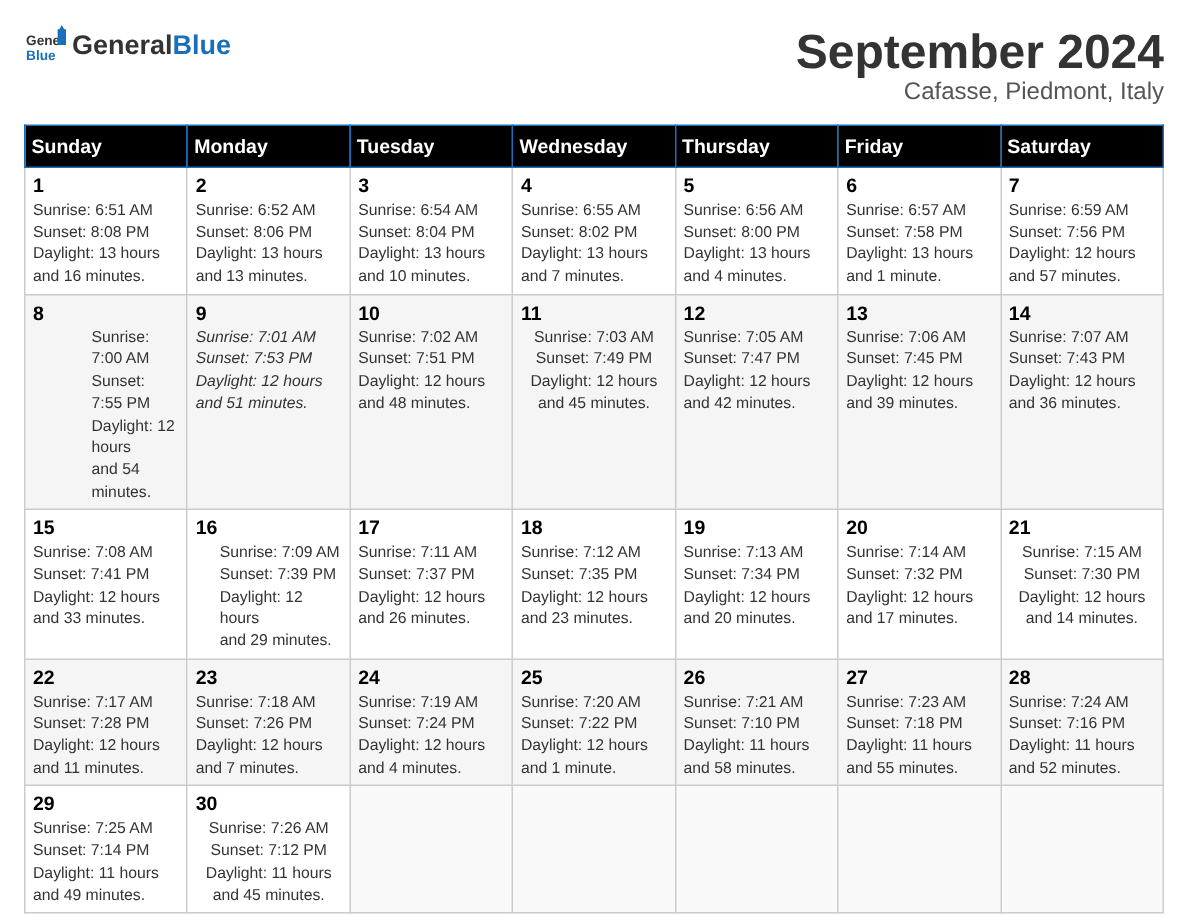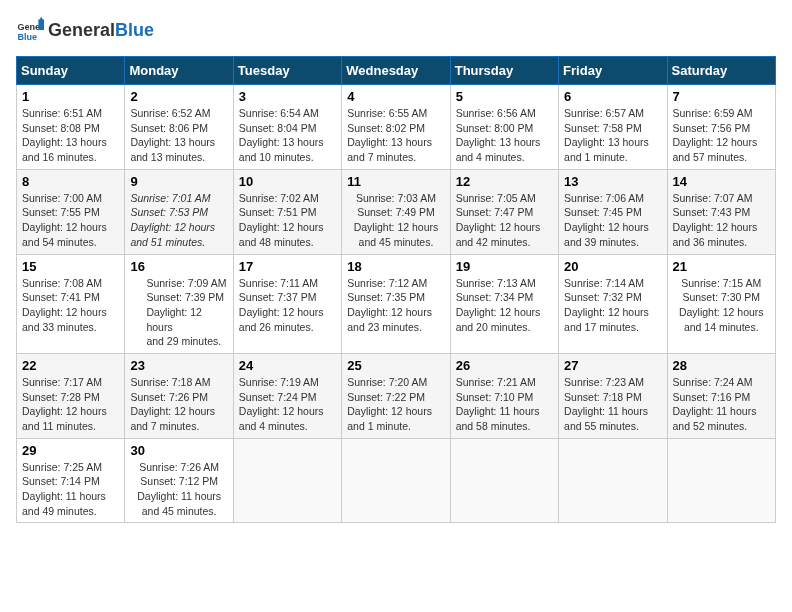--- a/index.html
+++ b/index.html
@@ -36,21 +36,21 @@
     .location-title {
       font-size: 16px;
       color: #555;
     }
     .calendar {
       width: 100%;
       border-collapse: collapse;
       font-size: 11px;
     }
     .calendar th {
-      background: #0c4a6e;
+      background: #000000;
       color: #fff;
       padding: 6px 4px;
       text-align: left;
       font-size: 13px;
       border: 1px solid #1a6fba;
     }
     .calendar td {
       border: 1px solid #ccc;
       padding: 4px 5px;
       vertical-align: top;
@@ -87,20 +87,24 @@
       <polygon points="32,5 40,5 40,20 32,20" fill="#1a6fba"></polygon>
       <polygon points="36,1 40,8 32,8" fill="#1a6fba"></polygon>
     </svg>
     <div>
       <div style="display:flex;align-items:baseline;gap:0px;">
         <span style="font-size:18px;font-weight:bold;color:#333;">General</span>
           <span style="font-size:18px;font-weight:bold;color:#1a6fba;">Blue</span>
       </div>
     </div>
   </div>
+  <div class="title-block">
+    <div class="month-title">September 2024</div>
+    <div class="location-title">Cafasse, Piedmont, Italy</div>
+  </div>
 </div>
 
 <table class="calendar">
   <thead>
     <tr>
     <th>Sunday</th>
         <th>Monday</th>
         <th>Tuesday</th>
         <th>Wednesday</th>
         <th>Thursday</th>
@@ -156,21 +160,21 @@
           <span class="day-num">7</span>
           <div class="day-detail" style="white-space: pre-line;">Sunrise: 6:59 AM
 Sunset: 7:56 PM
 Daylight: 12 hours
 and 57 minutes.</div>
         </td>
       </tr>
       <tr>
         <td>
           <span class="day-num">8</span>
-          <div class="day-detail" style="white-space: pre-line;">Sunrise: 7:00 AM
+          <div class="day-detail" style="white-space: pre-line; margin-left: 39px;">Sunrise: 7:00 AM
 Sunset: 7:55 PM
 Daylight: 12 hours
 and 54 minutes.</div>
         </td>
         <td>
           <span class="day-num">9</span>
           <div class="day-detail" style="white-space: pre-line; font-style: italic;">Sunrise: 7:01 AM
 Sunset: 7:53 PM
 Daylight: 12 hours
 and 51 minutes.</div>

